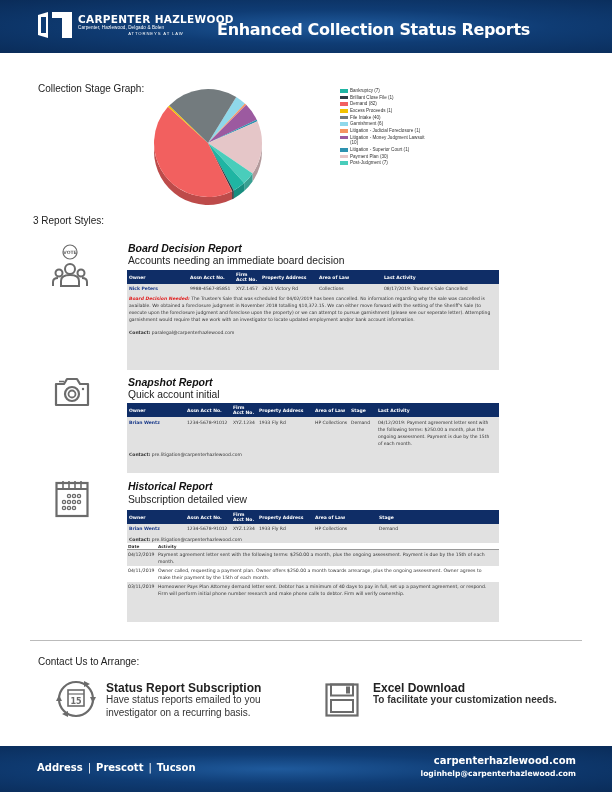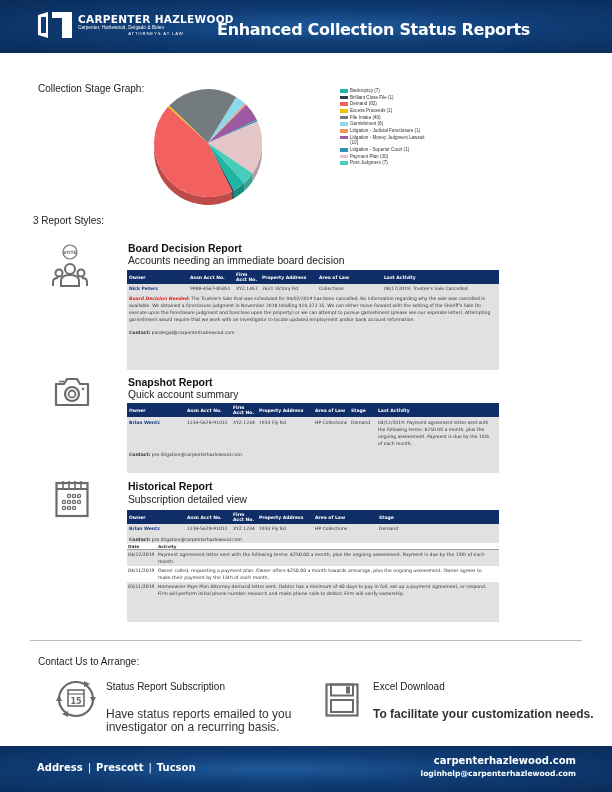--- a/index.html
+++ b/index.html
@@ -25,21 +25,21 @@
   .section-label { position: absolute; font-size: 10px; color: #222; }
 
   
   #pie-svg { position: absolute; left: 150px; top: 85px; }
   .legend { position: absolute; left: 340px; top: 88px; width: 90px; }
   .legend-item { display: flex; align-items: flex-start; font-size: 4.6px; color: #333; line-height: 5.5px; margin-bottom: 1.2px; }
   .legend-swatch { width: 8px; height: 3.6px; margin-right: 2px; margin-top: 1px; flex-shrink: 0; }
 
   
   .report-icon { position: absolute; }
-  .report-title { position: absolute; left: 128px; font-weight: bold; font-size: 10.5px; color: #111; }
+  .report-title { position: absolute; left: 128px; font-weight: bold; font-size: 10.5px; color: #111; font-style: italic; }
   .report-sub { position: absolute; left: 128px; font-size: 10.3px; color: #222; }
 
   .rtable { position: absolute; left: 127px; width: 372px; background: #e1e1e1; font-family: "DejaVu Sans", sans-serif; }
   .rhead { background: #0f2d66; color: #fff; display: flex; height: 14px; align-items: center; font-size: 4.5px; font-weight: bold; }
   .rhead span { line-height: 5px; }
   .rrow { display: flex; font-size: 4.5px; color: #333; padding-top: 2px; }
   .rrow .owner { color: #1a3a8a; font-weight: bold; }
   .col { padding-left: 2px; }
   .note { font-size: 4.5px; color: #333; line-height: 7px; padding: 4px 2px 0 2px; }
   .note .red { color: #e02020; font-weight: bold; font-style: italic; }
@@ -47,22 +47,22 @@
   .contact b { font-weight: bold; }
 
   .hist-head { display: flex; background: #fff; font-size: 4.3px; font-weight: bold; color: #333; border-bottom: 0.5px solid #999; height: 7px; align-items: center; }
   .hist-row { display: flex; font-size: 4.6px; color: #333; line-height: 7px; padding: 1px 0; }
   .hist-row.alt { background: #fff; }
   .hist-row .date { width: 31px; flex-shrink: 0; padding-left: 1px; }
   .hist-row .act { flex: 1; padding-right: 4px; }
 
   .divider { position: absolute; left: 30px; top: 640px; width: 552px; height: 1px; background: #bbb; }
 
-  .feature-title { position: absolute; font-weight: normal; font-size: 10px; color: #222; }
-  .feature-desc { position: absolute; font-size: 12px; color: #333; line-height: 12.5px; margin-top: 14px; }
+  .feature-title { position: absolute; font-weight: bold; font-size: 12px; color: #222; }
+  .feature-desc { position: absolute; font-size: 10px; color: #333; line-height: 12.5px; }
 
   
   .footer {
     position: absolute; left: 0; top: 746px; width: 612px; height: 46px;
     background: radial-gradient(ellipse at 45% 50%, #1f5a9c 0%, #0f3c74 45%, #0a2c59 100%);
     color: #fff;
   }
   .footer-cities { position: absolute; left: 37px; top: 16px; font-weight: bold; font-size: 10px; font-family: "DejaVu Sans", sans-serif; }
   .footer-cities .sep { margin: 0 5px; font-weight: normal; }
   .footer-web { position: absolute; right: 36px; top: 9px; font-weight: bold; font-size: 10px; font-family: "DejaVu Sans", sans-serif; text-align: right; }
@@ -207,21 +207,21 @@
 <div class="report-icon" style="left:54px; top:377px;">
   <svg width="36" height="30" viewBox="0 0 36 30">
     <path d="M2,7 L10,7 L13,2 L23,2 L26,7 L34,7 L34,28 L2,28 Z" fill="none" stroke="#6b6b6b" stroke-width="2.2" stroke-linejoin="round"></path>
     <circle cx="18" cy="17" r="7" fill="none" stroke="#6b6b6b" stroke-width="2.2"></circle>
     <circle cx="18" cy="17" r="3.5" fill="none" stroke="#6b6b6b" stroke-width="1.8"></circle>
     <circle cx="29" cy="12" r="1.2" fill="#6b6b6b"></circle>
     <line x1="5" y1="4.5" x2="10" y2="4.5" stroke="#6b6b6b" stroke-width="1.5"></line>
   </svg>
 </div>
 <div class="report-title" style="top:376px;">Snapshot Report</div>
-<div class="report-sub" style="top:389px;">Quick account summary</div>
+<div class="report-sub" style="top:389px;">Quick account initial</div>
 
 <div class="rtable" style="top:403px; height:70px;">
   <div class="rhead">
     <span class="col" style="width:58px;">Owner</span>
     <span class="col" style="width:46px;">Assn Acct No.</span>
     <span class="col" style="width:26px;">Firm Acct No.</span>
     <span class="col" style="width:56px;">Property Address</span>
     <span class="col" style="width:36px;">Area of Law</span>
     <span class="col" style="width:27px;">Stage</span>
     <span class="col" style="width:120px;">Last Activity</span>

